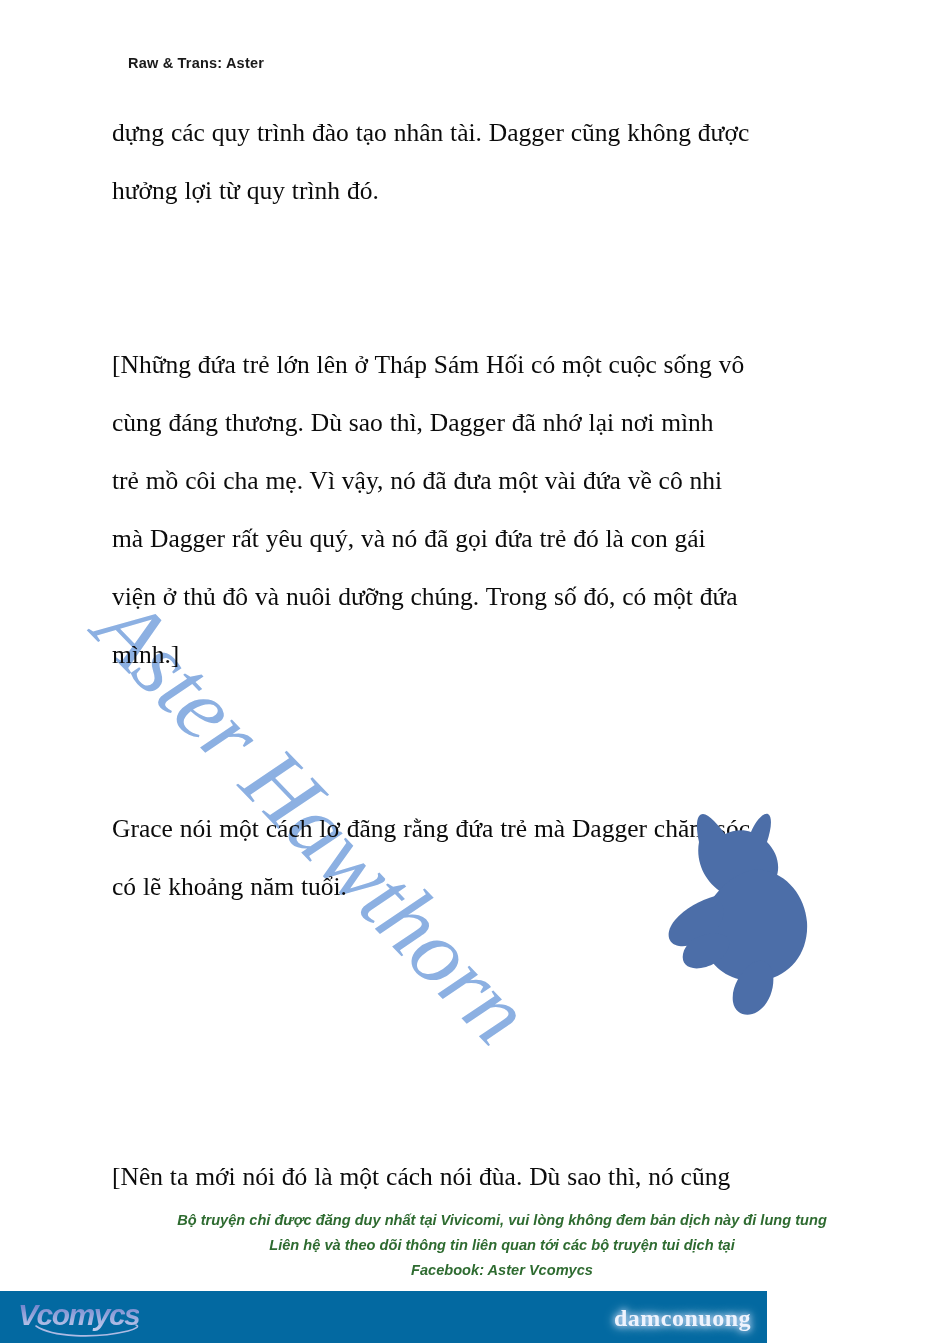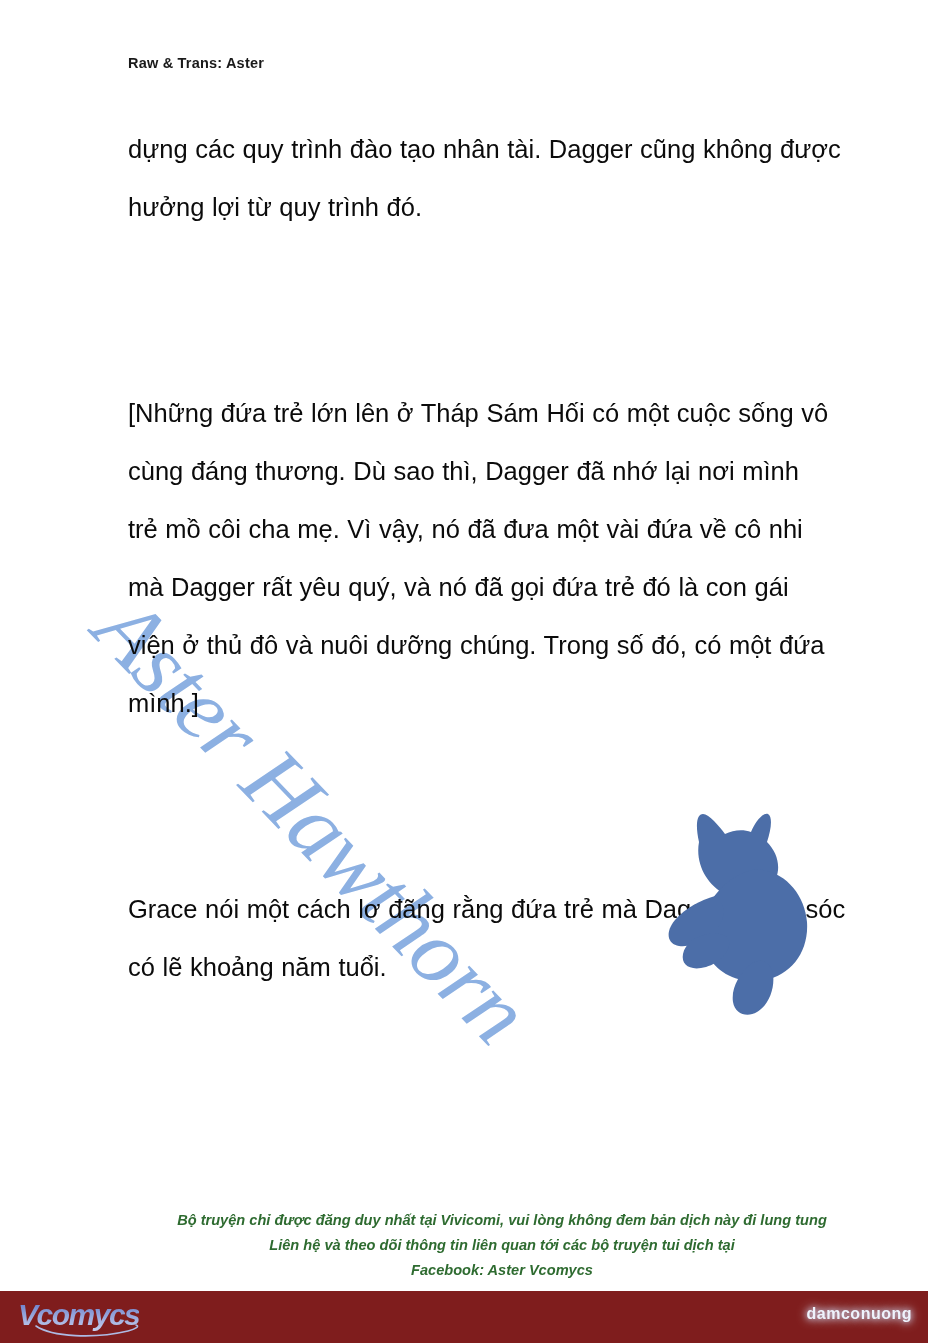--- a/index.html
+++ b/index.html
@@ -38,25 +38,25 @@
 
   
   .body-text {
     position: absolute;
     left: 112px;
     top: 104px;
     width: 730px;
     z-index: 3;
   }
   .para {
-    font-family: Liberation Sans, sans-serif;
+    font-family: Liberation Serif, serif;
     font-size: 25.5px;
     line-height: 58px;
     color: #0b0b0b;
-    margin: 16px;
+    margin: 0;
     text-align: left;
     word-spacing: 0.5px;
   }
   .para .ln { display: block; white-space: nowrap; }
   .gap-1 { height: 116px; }
   .gap-2 { height: 116px; }
   .gap-3 { height: 116px; }
   .gap-4 { height: 116px; }
 
   
@@ -107,23 +107,23 @@
     z-index: 5;
     padding-left: 27px;
   }
   .footer-notice .fn-line { display: block; white-space: nowrap; }
 
   
   .bottom-bar {
     position: absolute;
     left: 0;
     bottom: 0;
-    width: 928px;
+    width: 767px;
     height: 52px;
-    background: #7f1d1d;
+    background: #0369a1;
     z-index: 6;
   }
   .logo-vcomycs {
     position: absolute;
     left: 14px;
     top: 2px;
     width: 140px;
     height: 46px;
   }
   .logo-vcomycs .logo-text {
@@ -146,23 +146,23 @@
     left: 18px;
     top: 30px;
     width: 110px;
     height: 16px;
   }
 
   .wm-damconuong {
     position: absolute;
     right: 16px;
     top: 14px;
-    font-family: Liberation Sans, sans-serif;
+    font-family: Liberation Serif, serif;
     font-weight: bold;
-    font-size: 16px;
+    font-size: 24px;
     letter-spacing: 0.5px;
     color: #eef3fd;
     text-shadow: 0 0 6px #cfe0fb, 0 0 12px #dce9ff;
     z-index: 7;
     user-select: none;
   }
 </style>
 </head>
 <body>
 

